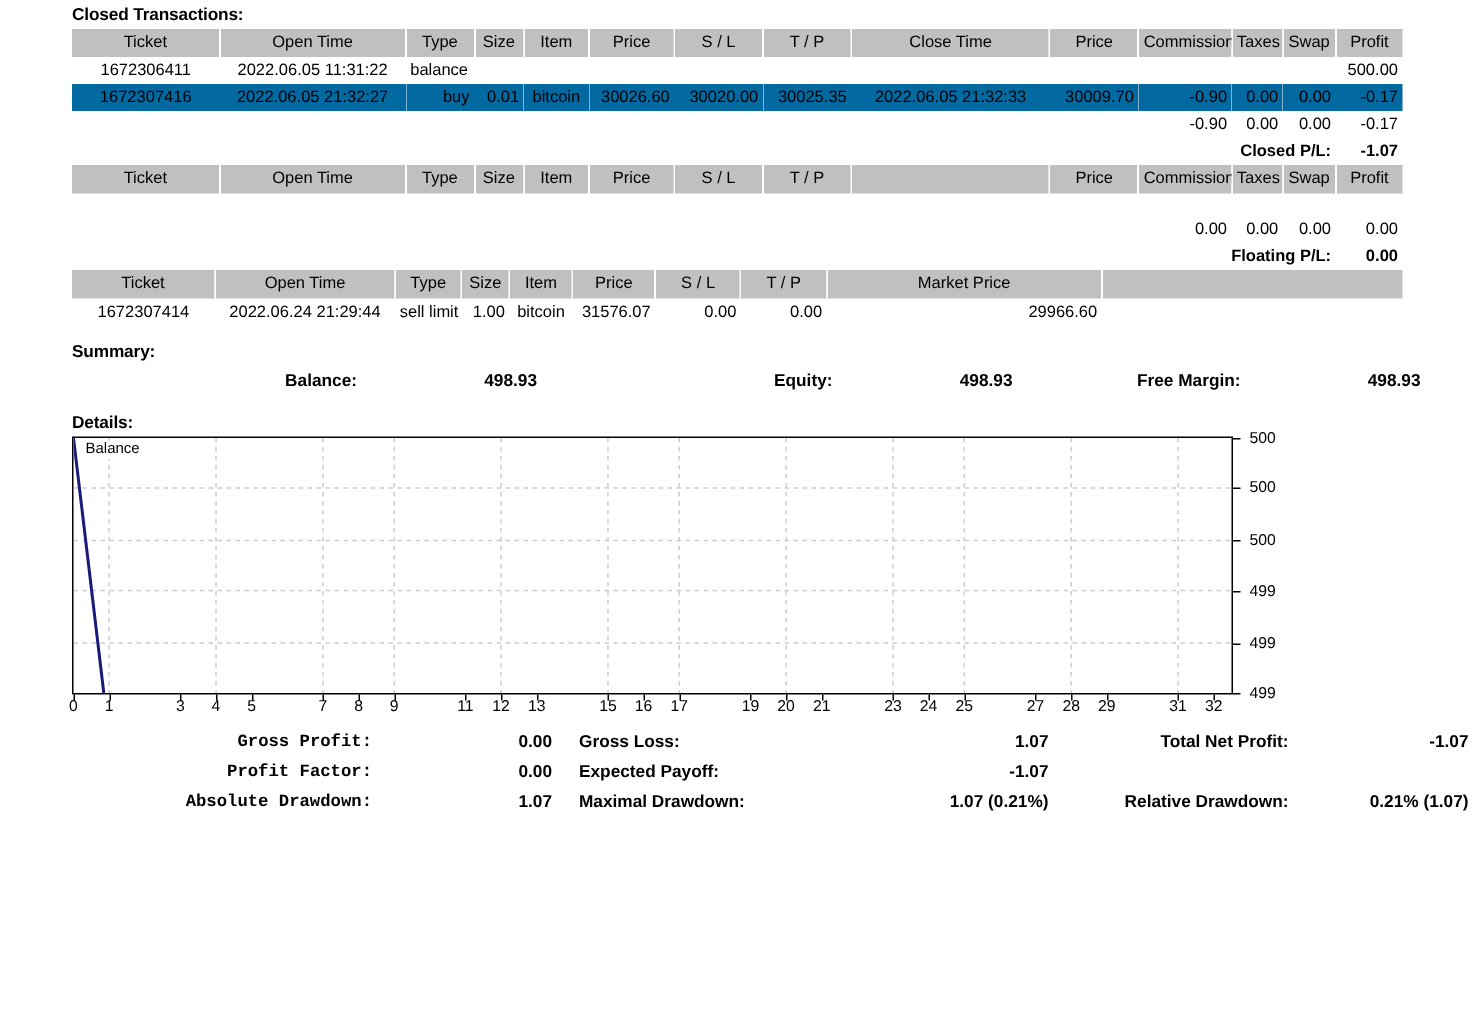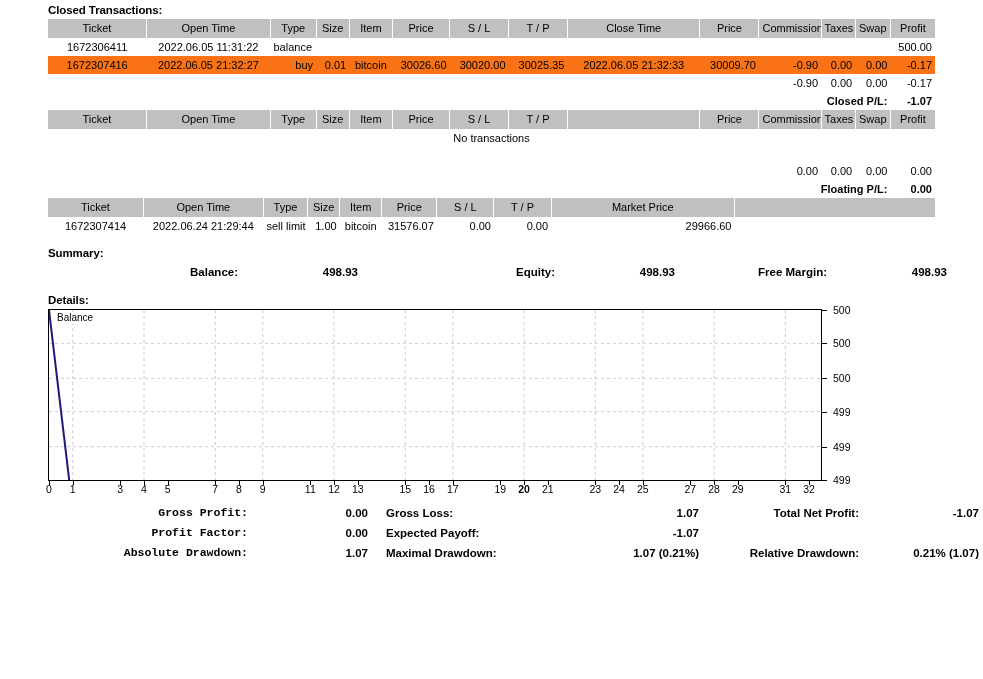--- a/index.html
+++ b/index.html
@@ -54,21 +54,21 @@
     white-space: nowrap;
     overflow: hidden;
   }
   table.grid th:last-child { border-right: none; }
   table.grid td {
     padding: 1px 3px 2px 3px;
     height: 15px;
     white-space: nowrap;
     overflow: hidden;
   }
-  tr.alt td { background: #f97316; }
+  tr.alt td { background: #0369a1; }
   .r { text-align: right; }
   .c { text-align: center; }
   .l { text-align: left; }
   .b { font-weight: bold; }
 
   
   col.c-ticket   { width: 95px; }
   col.c-opentime { width: 120px; }
   col.c-type     { width: 44px; }
   col.c-size     { width: 32px; }
@@ -316,23 +316,20 @@
         <th>T / P</th>
         <th></th>
         <th>Price</th>
         <th>Commission</th>
         <th>Taxes</th>
         <th>Swap</th>
         <th>Profit</th>
       </tr>
     </thead>
     <tbody>
-      <tr>
-        <td colspan="14" class="notrans">No transactions</td>
-      </tr>
       <tr>
         <td colspan="14" style="height:12px"></td>
       </tr>
       <tr>
         <td colspan="10"></td>
         <td class="r">0.00</td>
         <td class="r">0.00</td>
         <td class="r">0.00</td>
         <td class="r">0.00</td>
       </tr>
@@ -437,21 +434,21 @@
         <span style="left: 167.277px;">7</span>
         <span style="left: 191.031px;">8</span>
         <span style="left: 214.785px;">9</span>
         <span style="left: 262.292px;">11</span>
         <span style="left: 286.046px;">12</span>
         <span style="left: 309.8px;">13</span>
         <span style="left: 357.308px;">15</span>
         <span style="left: 381.062px;">16</span>
         <span style="left: 404.815px;">17</span>
         <span style="left: 452.323px;">19</span>
-        <span style="left: 476.077px; font-weight: bold;">20</span>
+        <span style="left: 476.077px;">20</span>
         <span style="left: 499.831px;">21</span>
         <span style="left: 547.338px;">23</span>
         <span style="left: 571.092px;">24</span>
         <span style="left: 594.846px;">25</span>
         <span style="left: 642.354px;">27</span>
         <span style="left: 666.108px;">28</span>
         <span style="left: 689.862px;">29</span>
         <span style="left: 737.369px;">31</span>
         <span style="left: 761.123px;">32</span>
       </div>

